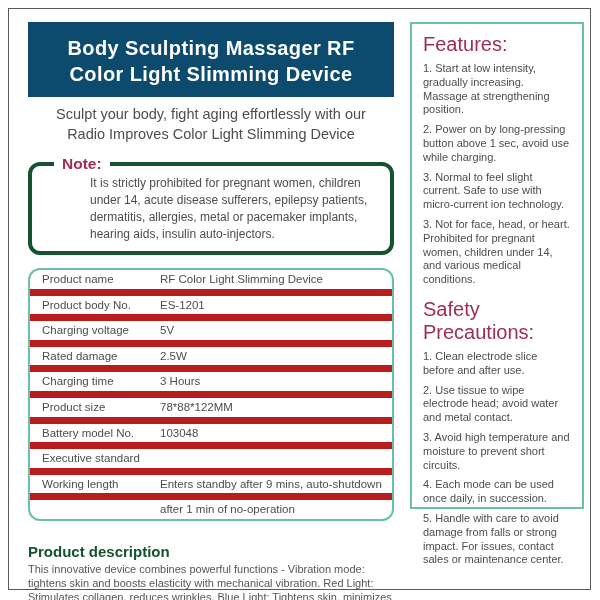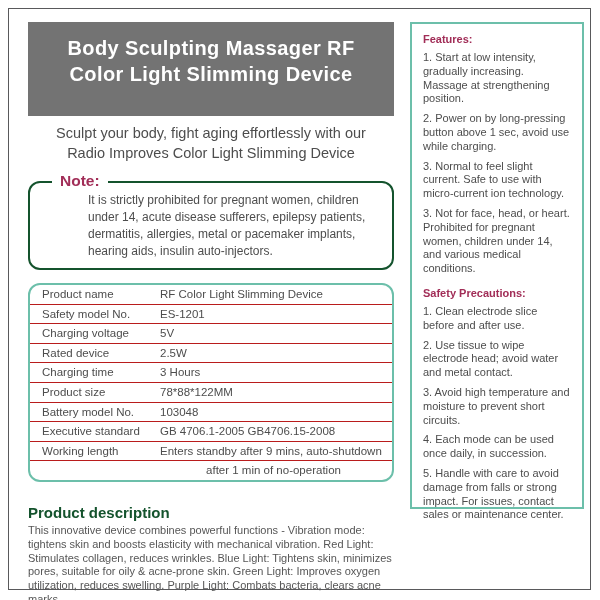--- a/index.html
+++ b/index.html
@@ -4,51 +4,51 @@
 <style>
   * { margin: 0; padding: 0; box-sizing: border-box; }
   html, body { width: 600px; height: 600px; background: #ffffff; }
   body { font-family: "Liberation Sans", sans-serif; position: relative; color: #4d4d4d; }
 
   .outer-frame { position: absolute; left: 8px; top: 8px; width: 583px; height: 582px;
     border: 1px solid #59595b; background: #ffffff; }
 
   .left-col { position: absolute; left: 28px; top: 22px; width: 366px; }
 
-  .banner { background: #737373; height: 94px; color: #ffffff; text-align: center;
+  .banner { background: #0c4a6e; height: 75px; color: #ffffff; text-align: center;
     padding-top: 13px; }
   .banner div { font-size: 20px; font-weight: bold; line-height: 26px; letter-spacing: 0.4px; }
 
   .subtitle { margin-top: 7px; text-align: center; font-size: 14.5px; line-height: 20px; color: #4d4d4d; }
 
-  .note-box { position: relative; margin-top: 18px; border: 2px solid #14532d; border-radius: 12px;
+  .note-box { position: relative; margin-top: 18px; border: 4px solid #14532d; border-radius: 12px;
     padding: 9px 12px 8px 12px; }
   .note-label { position: absolute; top: -11px; left: 22px; background: #ffffff; padding: 0 8px;
     color: #a12d57; font-size: 15.5px; font-weight: bold; }
   .note-text { font-size: 12px; line-height: 17px; color: #4d4d4d; margin-left: 46px; }
 
   .spec-table { margin-top: 13px; border: 2px solid #6cbfaa; border-radius: 12px; overflow: hidden; }
-  .spec-row { display: flex; border-bottom: 1px solid #b91c1c; }
-  .spec-row:last-child { border-bottom: none; text-align: center; }
+  .spec-row { display: flex; border-bottom: 7px solid #b91c1c; }
+  .spec-row:last-child { border-bottom: none; }
   .spec-label { width: 130px; padding: 3px 0 3px 12px; font-size: 11.5px; line-height: 12.6px;
     flex-shrink: 0; white-space: nowrap; }
   .spec-value { flex: 1; padding: 3px 5px 3px 0; font-size: 11.5px; line-height: 12.6px; white-space: nowrap; }
 
   .desc-heading { margin-top: 22px; color: #14532d; font-size: 15px; font-weight: bold; }
   .desc-text { margin-top: 3px; font-size: 11px; line-height: 13.8px; color: #565656; }
 
   .footer-divider { margin-top: 6px; border-top: 1px solid #57ae95; }
 
   .footer { display: flex; margin-top: 4px; }
   .footer-text { padding-left: 9px; font-size: 14px; line-height: 13.6px; color: #4d4d4d; }
   .footer-icons { margin-left: auto; display: flex; align-items: center; gap: 11px; padding-top: 2px; }
 
   .right-col { position: absolute; left: 410px; top: 22px; width: 174px; height: 487px;
     border: 2px solid #6cbfaa; padding: 9px 11px; }
-  .panel-heading { color: #a12d57; font-size: 11px; font-weight: bold; margin-bottom: 6px; }
+  .panel-heading { color: #a12d57; font-size: 20px; font-weight: normal; margin-bottom: 6px; }
   .panel-heading.second { margin-top: 11px; }
   .panel-item { font-size: 11px; line-height: 13.8px; color: #4d4d4d; margin-bottom: 6px; }
 </style>
 </head>
 <body>
 
 <div class="outer-frame"></div>
 
 <div class="left-col">
 
@@ -66,46 +66,45 @@
     <span class="note-label">Note:</span>
     <p class="note-text">It is strictly prohibited for pregnant women, children under 14, acute disease sufferers, epilepsy patients, dermatitis, allergies, metal or pacemaker implants, hearing aids, insulin auto-injectors.</p>
   </div>
 
   <div class="spec-table">
     <div class="spec-row">
       <div class="spec-label">Product name</div>
       <div class="spec-value">RF Color Light Slimming Device</div>
     </div>
     <div class="spec-row">
-      <div class="spec-label">Safety model No.</div>
+      <div class="spec-label">Product body No.</div>
       <div class="spec-value">ES-1201</div>
     </div>
     <div class="spec-row">
       <div class="spec-label">Charging voltage</div>
       <div class="spec-value">5V</div>
     </div>
     <div class="spec-row">
-      <div class="spec-label">Rated device</div>
+      <div class="spec-label">Rated damage</div>
       <div class="spec-value">2.5W</div>
     </div>
     <div class="spec-row">
       <div class="spec-label">Charging time</div>
       <div class="spec-value">3 Hours</div>
     </div>
     <div class="spec-row">
       <div class="spec-label">Product size</div>
       <div class="spec-value">78*88*122MM</div>
     </div>
     <div class="spec-row">
       <div class="spec-label">Battery model No.</div>
       <div class="spec-value">103048</div>
     </div>
     <div class="spec-row">
       <div class="spec-label">Executive standard</div>
-      <div class="spec-value">GB 4706.1-2005 GB4706.15-2008</div>
     </div>
     <div class="spec-row">
       <div class="spec-label">Working length</div>
       <div class="spec-value">Enters standby after 9 mins, auto-shutdown</div>
     </div>
     <div class="spec-row">
       <div class="spec-label"></div>
       <div class="spec-value">after 1 min of no-operation</div>
     </div>
   </div>

